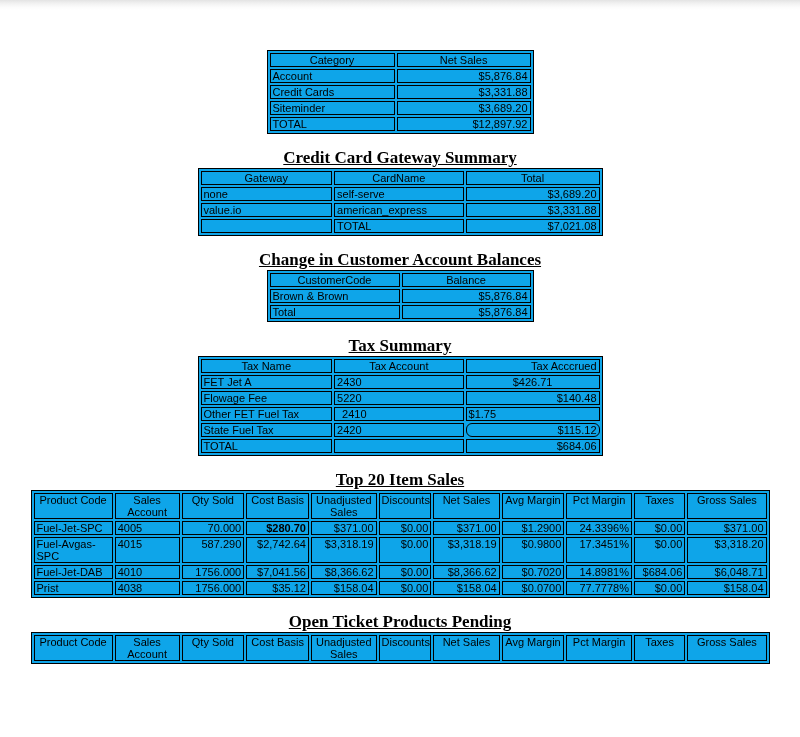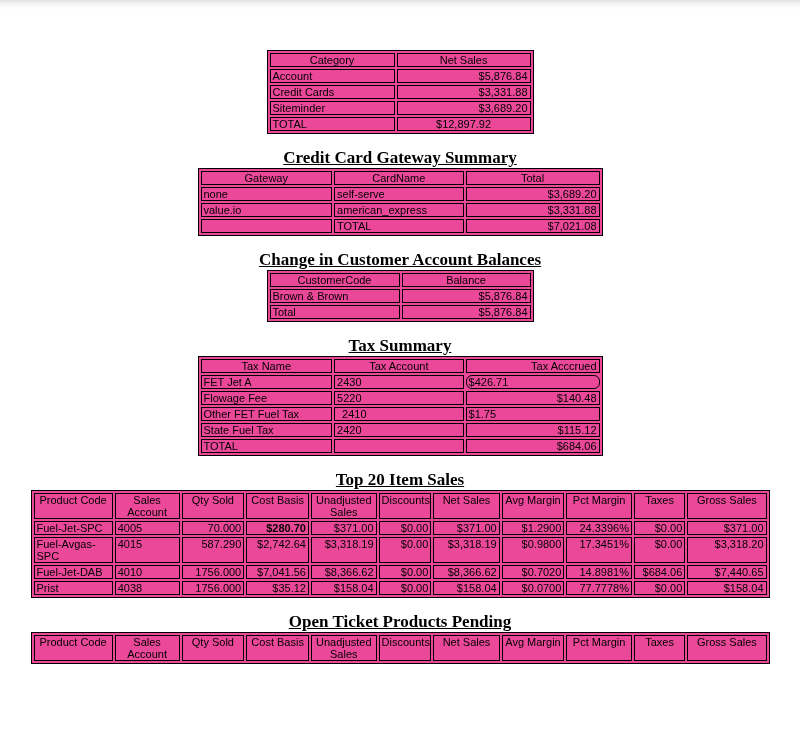--- a/index.html
+++ b/index.html
@@ -34,21 +34,21 @@
     text-align: center;
     text-decoration: underline;
     margin: 15px 0 1px 0;
   }
   table.report {
     border-collapse: separate;
     border-spacing: 2px;
     border: 1px solid #000000;
     table-layout: fixed;
     margin: 0 auto;
-    background: #ec4899;
+    background: #0ea5e9;
   }
   table.report th,
   table.report td {
     border: 1px solid #000000;
     font-size: 11px;
     line-height: 12px;
     font-weight: normal;
     padding: 0 2px;
     vertical-align: top;
     overflow: hidden;
@@ -83,21 +83,21 @@
           <tr>
             <td style="text-align: left;">Credit Cards</td>
             <td style="text-align: right;">$3,331.88</td>
           </tr>
           <tr>
             <td style="text-align: left;">Siteminder</td>
             <td style="text-align: right;">$3,689.20</td>
           </tr>
           <tr>
             <td style="text-align: left;">TOTAL</td>
-            <td style="text-align: center;">$12,897.92</td>
+            <td style="text-align: right;">$12,897.92</td>
           </tr>
         </tbody>
       </table>
   </section>
 
   <section class="sec">
     <h2 class="section-title">Credit Card Gateway Summary</h2>
     <table class="report w405">
         <colgroup>
           <col style="width: 33.3%;">
@@ -169,36 +169,36 @@
           <tr>
             <th style="text-align: center;">Tax Name</th>
             <th style="text-align: center;">Tax Account</th>
             <th style="text-align: right;">Tax Acccrued</th>
           </tr>
         </thead>
         <tbody>
           <tr>
             <td style="text-align: left;">FET Jet A</td>
             <td style="text-align: left;">2430</td>
-            <td style="text-align: left; border-radius: 6px;">$426.71</td>
+            <td style="text-align: center;">$426.71</td>
           </tr>
           <tr>
             <td style="text-align: left;">Flowage Fee</td>
             <td style="text-align: left;">5220</td>
             <td style="text-align: right;">$140.48</td>
           </tr>
           <tr>
             <td style="text-align: left;">Other FET Fuel Tax</td>
             <td style="text-align: left; padding-left: 7px;">2410</td>
             <td style="">$1.75</td>
           </tr>
           <tr>
             <td style="text-align: left;">State Fuel Tax</td>
             <td style="text-align: left;">2420</td>
-            <td style="text-align: right;">$115.12</td>
+            <td style="text-align: right; border-radius: 6px;">$115.12</td>
           </tr>
           <tr>
             <td style="text-align: left;">TOTAL</td>
             <td style="text-align: left;"></td>
             <td style="text-align: right;">$684.06</td>
           </tr>
         </tbody>
       </table>
   </section>
 
@@ -264,21 +264,21 @@
             <td style="text-align: left;">Fuel-Jet-DAB</td>
             <td style="text-align: left;">4010</td>
             <td style="text-align: right;">1756.000</td>
             <td style="text-align: right;">$7,041.56</td>
             <td style="text-align: right;">$8,366.62</td>
             <td style="text-align: right;">$0.00</td>
             <td style="text-align: right;">$8,366.62</td>
             <td style="text-align: right;">$0.7020</td>
             <td style="text-align: right;">14.8981%</td>
             <td style="text-align: right;">$684.06</td>
-            <td style="text-align: right;">$7,440.65</td>
+            <td style="text-align: right;">$6,048.71</td>
           </tr>
           <tr>
             <td style="text-align: left;">Prist</td>
             <td style="text-align: left;">4038</td>
             <td style="text-align: right;">1756.000</td>
             <td style="text-align: right;">$35.12</td>
             <td style="text-align: right;">$158.04</td>
             <td style="text-align: right;">$0.00</td>
             <td style="text-align: right;">$158.04</td>
             <td style="text-align: right;">$0.0700</td>

